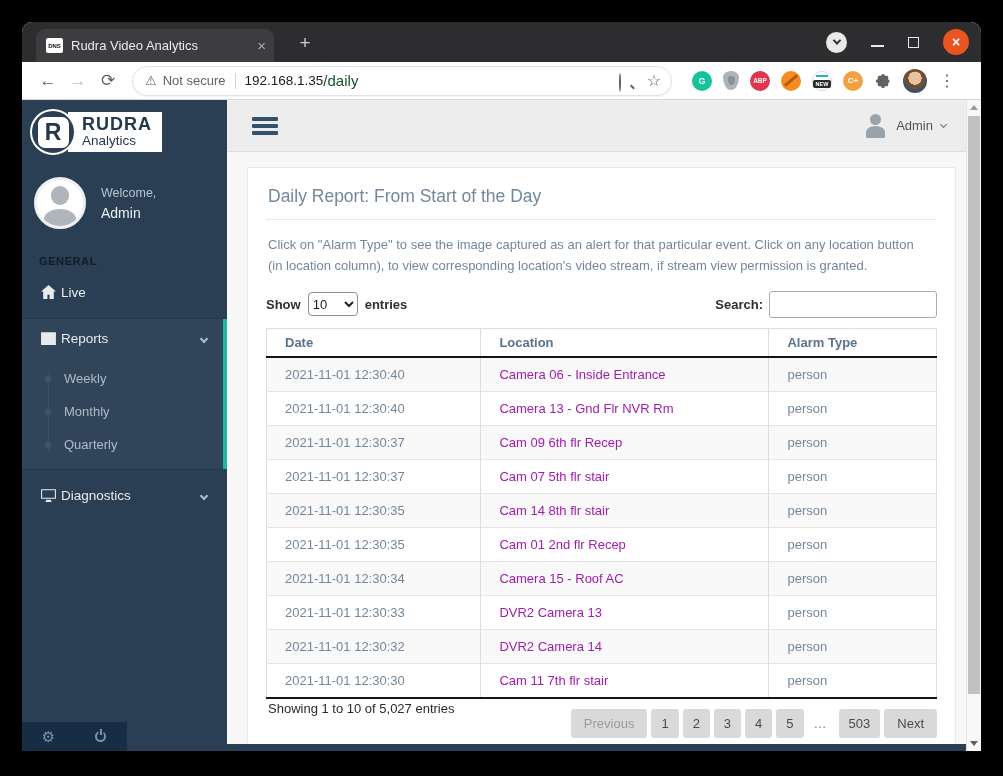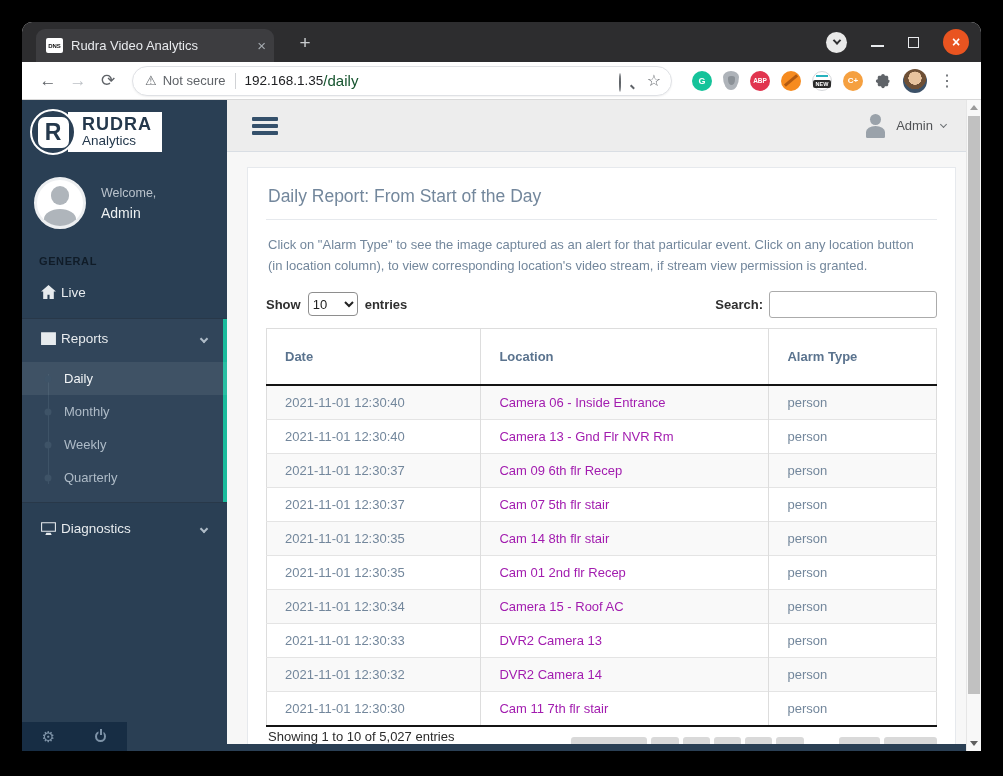--- a/index.html
+++ b/index.html
@@ -147,21 +147,21 @@
   .table-controls { display:flex; justify-content:space-between; align-items:center; margin-bottom:10px; }
   .ctrl-left { display:flex; align-items:center; gap:7px; }
   .ctrl-label { color:#2F2F2F; font-size:13px; font-weight:bold; }
   .pagesize-select { height:24px; min-width:50px; border:1px solid #8E8E8E; border-radius:4px;
                      font-size:13px; color:#222; background:#fff; font-family:"Liberation Sans", sans-serif; }
   .ctrl-right { display:flex; align-items:center; gap:6px; }
   .search-input { width:168px; height:27px; border:1px solid #ABABAB; border-radius:3px; background:#fff;
                   font-size:13px; padding:0 6px; font-family:"Liberation Sans", sans-serif; }
 
   table.report { width:100%; border-collapse:collapse; font-size:13px; border:1px solid #DDDDDD; }
-  table.report th { text-align:left; color:#5A738E; font-weight:bold; padding:20px 18px;
+  table.report th { text-align:left; color:#5A738E; font-weight:bold; padding:6px 18px;
                     border-bottom:2px solid #141414; border-left:1px solid #DDDDDD; border-top:1px solid #DDDDDD; }
   table.report th:first-child { border-left:none; }
   table.report td { padding:9px 18px; border-left:1px solid #DDDDDD; border-top:1px solid #E4E4E4; }
   table.report td:first-child { border-left:none; }
   table.report tbody tr:nth-child(odd) { background:#F9F9F9; }
   table.report tbody tr:last-child td { border-bottom:2px solid #141414; }
   .col-date { width:32%; } .col-loc { width:43%; } .col-alarm { width:25%; }
   td.cell-date { color:#73879C; }
   td.cell-loc { color:#a21caf; }
   td.cell-alarm { color:#73879C; }
@@ -281,23 +281,22 @@
         <div class="accent-strip"></div>
         <div class="side-item">
           <svg viewBox="0 0 16 16">
               <path d="M1 2h14v12H1V2zm1 3h3v2H2V5zm4 0h3v2H6V5zm4 0h4v2h-4V5zM2 8h3v2H2V8zm4 0h3v2H6V8zm4 0h4v2h-4V8zm-8 3h3v2H2v-2zm4 0h3v2H6v-2zm4 0h4v2h-4v-2z"></path>
             </svg>
           <span>Reports</span>
           <span class="chevdown"></span>
         </div>
         <div class="submenu">
           <span class="rail"></span>
-          <div class="subitem active"><span class="dot"></span><span>Daily</span></div>
+          <div class="subitem"><span class="dot"></span><span>Weekly</span></div>
           <div class="subitem"><span class="dot"></span><span>Monthly</span></div>
-          <div class="subitem"><span class="dot"></span><span>Weekly</span></div>
           <div class="subitem"><span class="dot"></span><span>Quarterly</span></div>
         </div>
       </div>
 
       <div class="side-item diag-item">
         <svg viewBox="0 0 16 16">
             <path d="M1 2h14v9H1V2zm1 1v7h12V3H2zm4 9h4l1 2H5l1-2z"></path>
           </svg>
         <span>Diagnostics</span>
         <span class="chevdown"></span>

